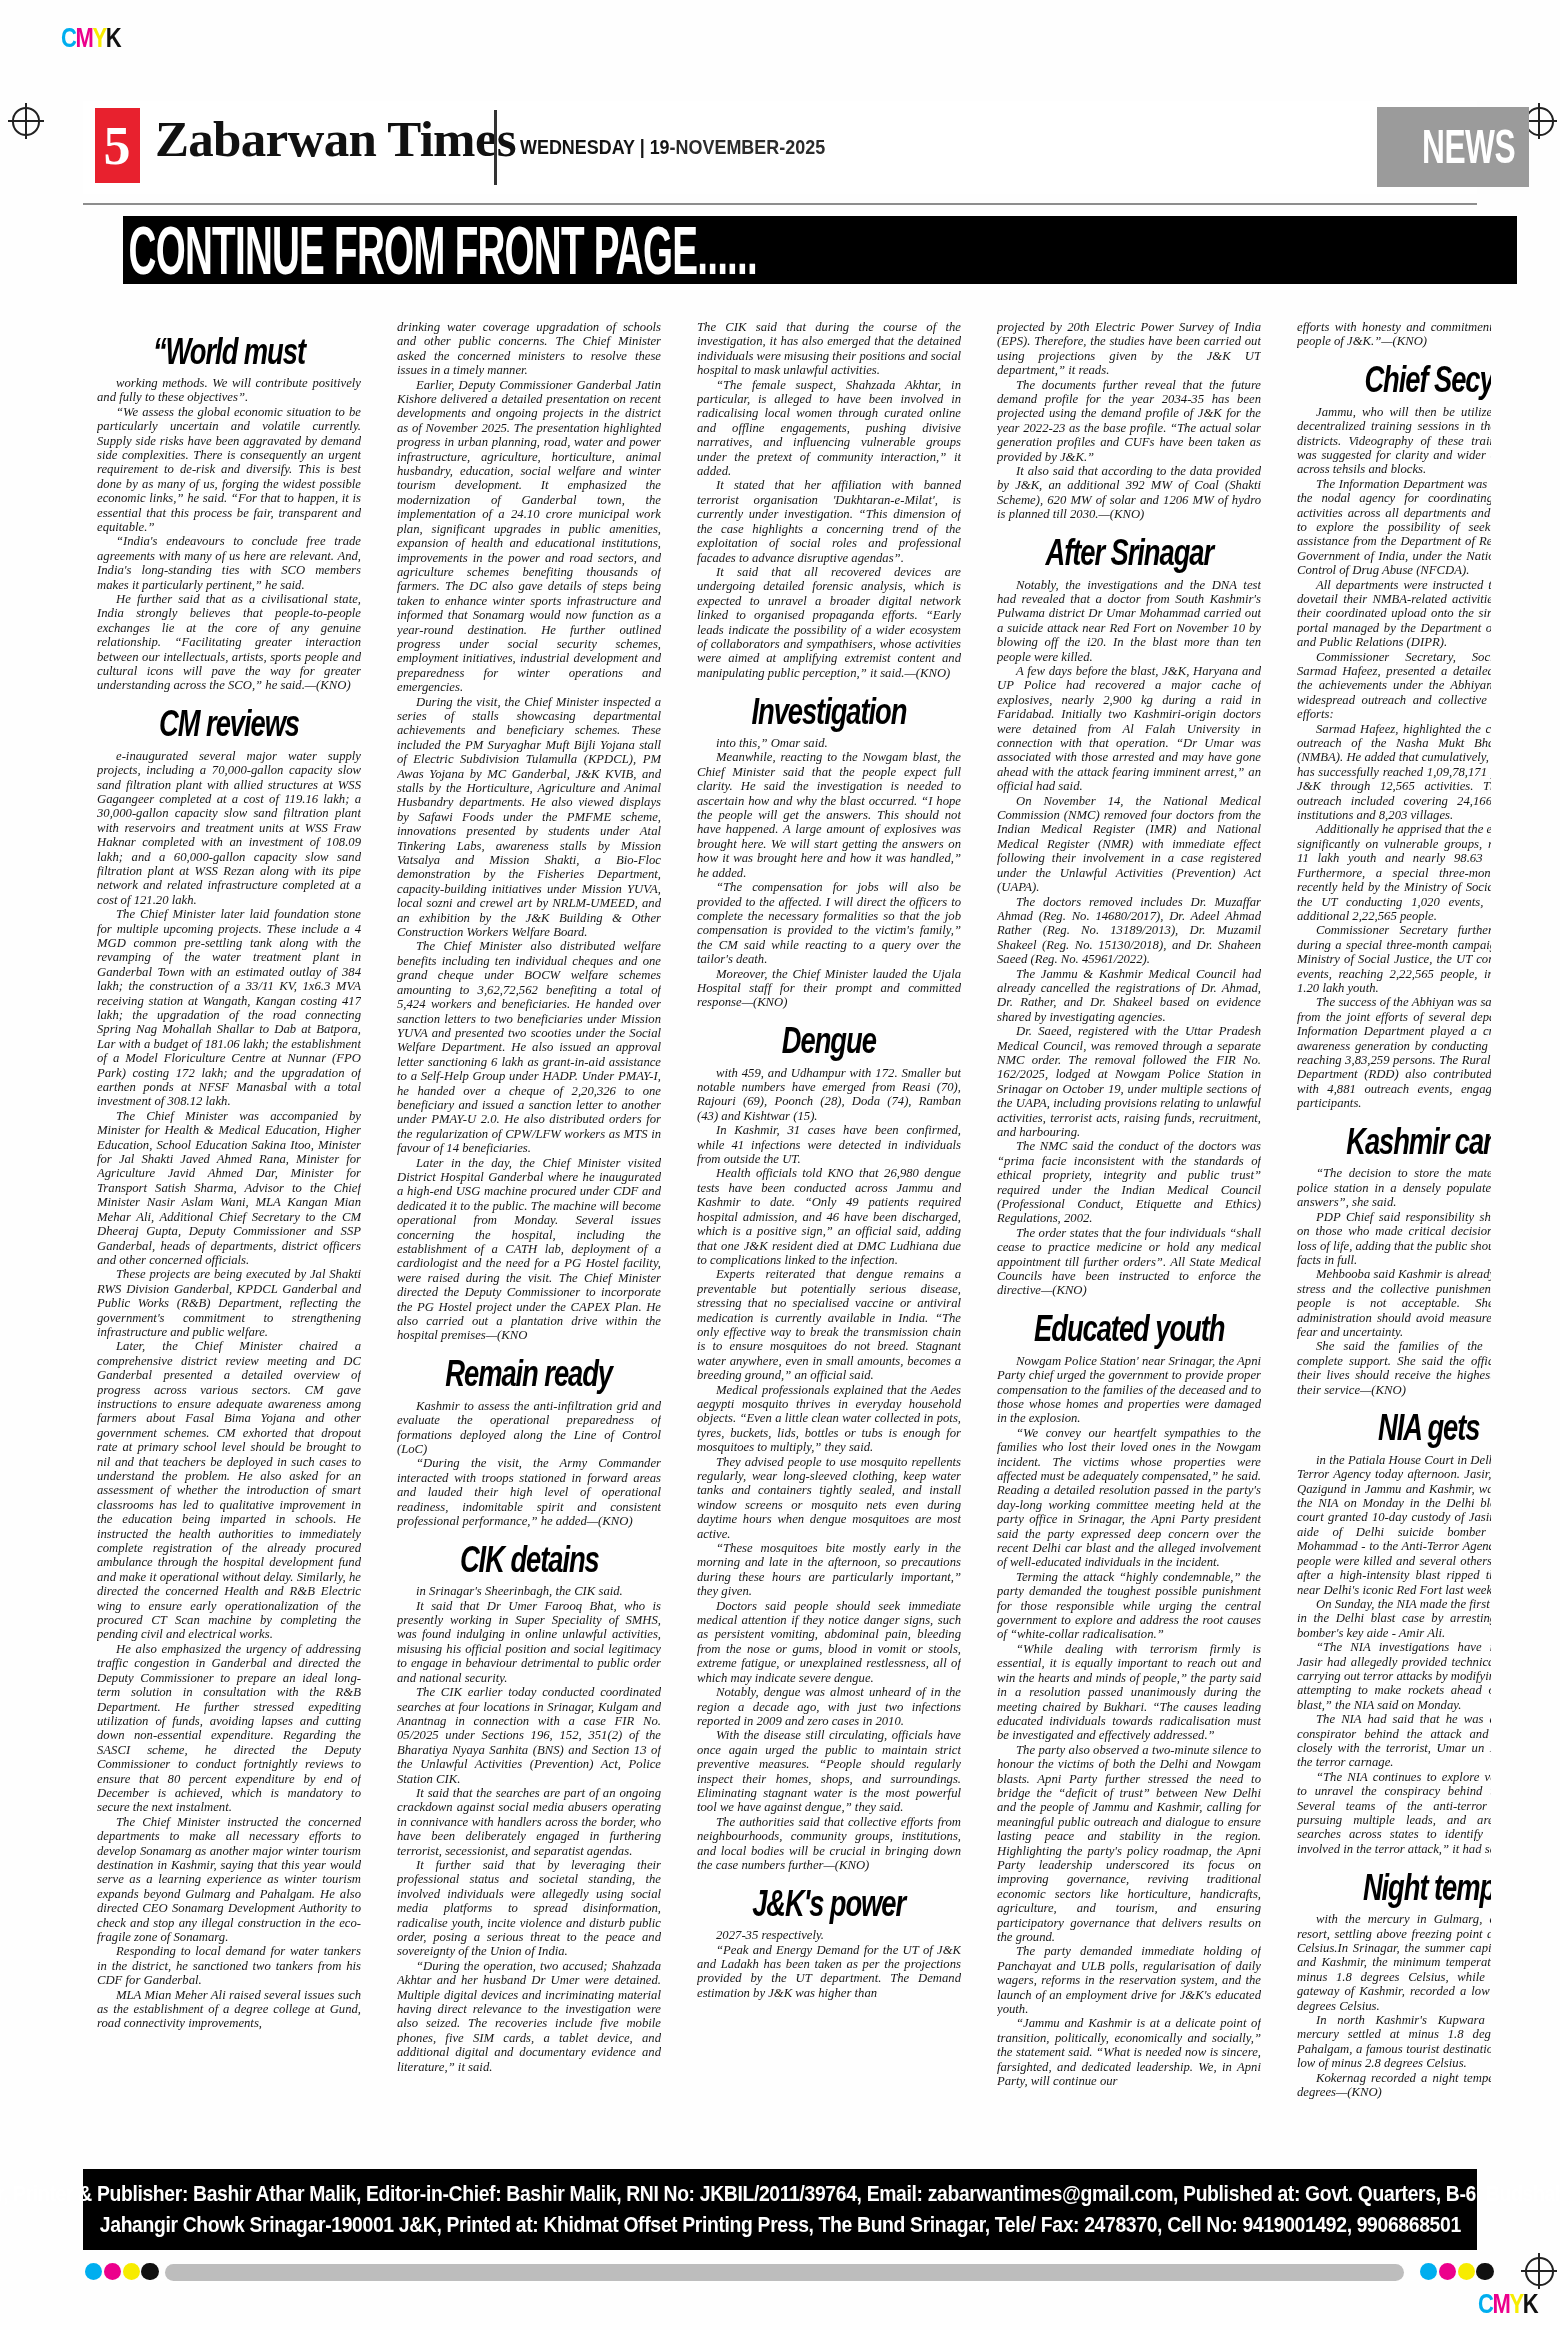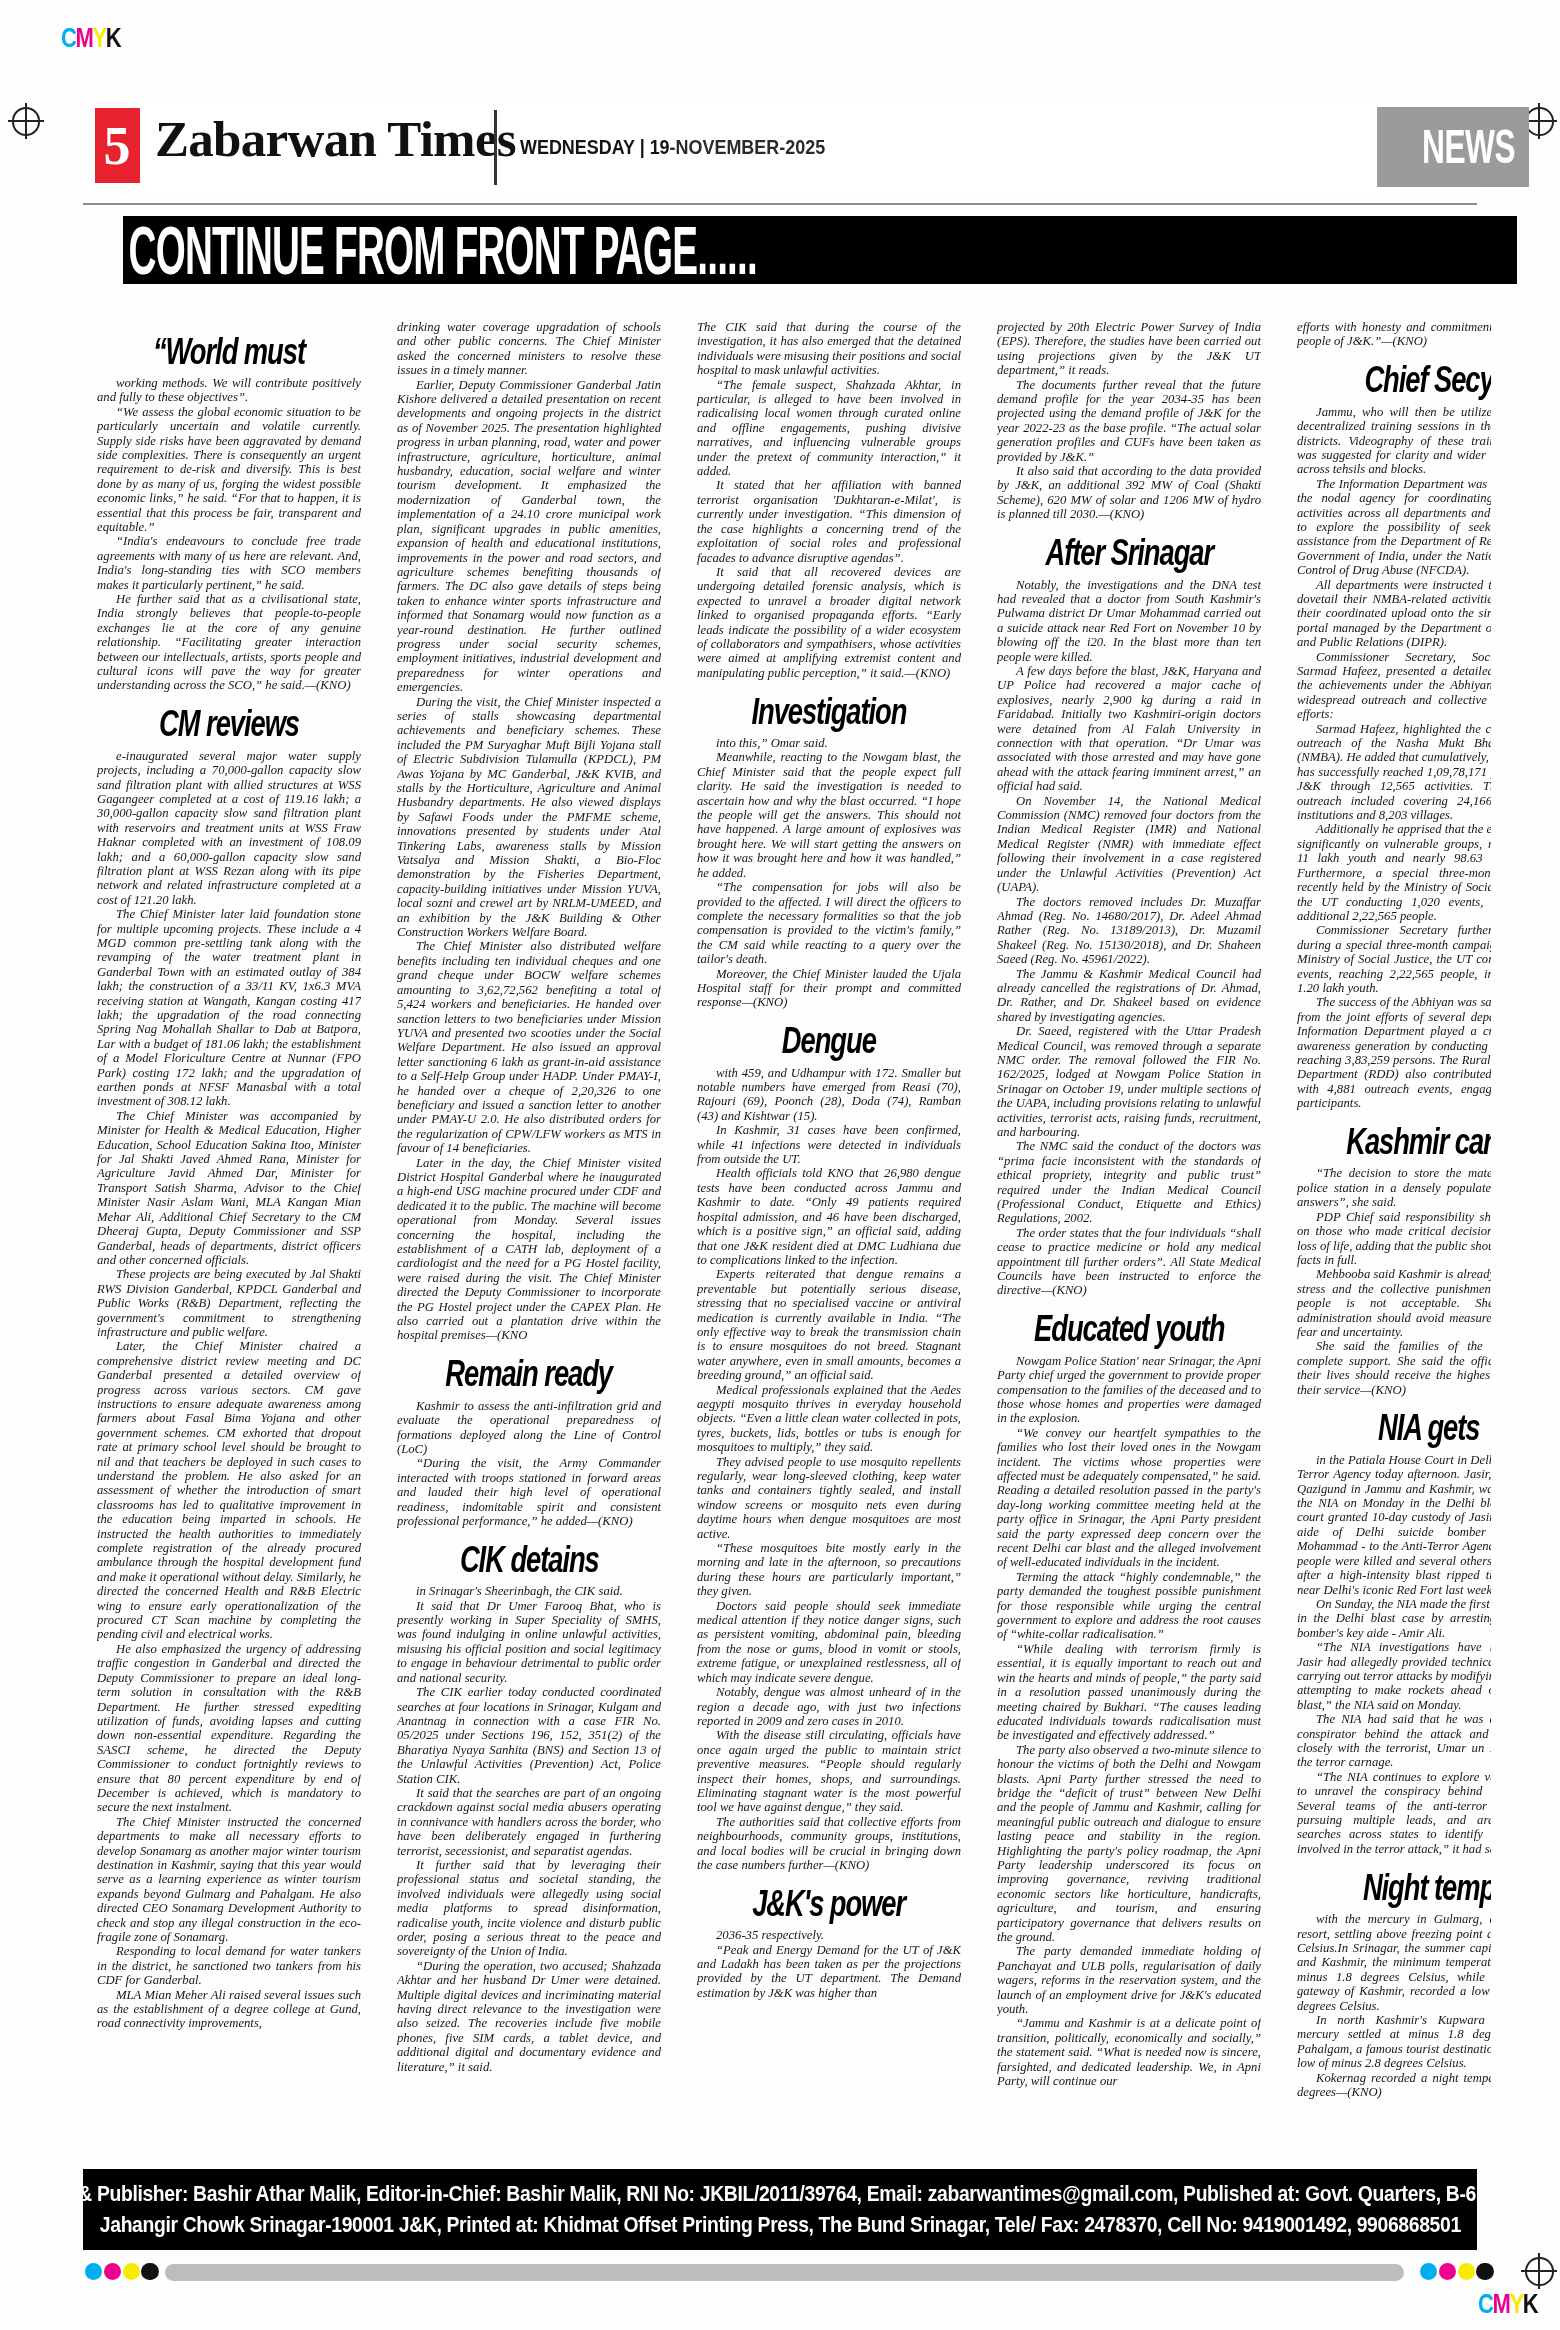--- a/index.html
+++ b/index.html
@@ -142,21 +142,21 @@
         <p>Health officials told KNO that 26,980 dengue tests have been conducted across Jammu and Kashmir to date. “Only 49 patients required hospital admission, and 46 have been discharged, which is a positive sign,” an official said, adding that one J&amp;K resident died at DMC Ludhiana due to complications linked to the infection.</p>
         <p>Experts reiterated that dengue remains a preventable but potentially serious disease, stressing that no specialised vaccine or antiviral medication is currently available in India. “The only effective way to break the transmission chain is to ensure mosquitoes do not breed. Stagnant water anywhere, even in small amounts, becomes a breeding ground,” an official said.</p>
         <p>Medical professionals explained that the Aedes aegypti mosquito thrives in everyday household objects. “Even a little clean water collected in pots, tyres, buckets, lids, bottles or tubs is enough for mosquitoes to multiply,” they said.</p>
         <p>They advised people to use mosquito repellents regularly, wear long-sleeved clothing, keep water tanks and containers tightly sealed, and install window screens or mosquito nets even during daytime hours when dengue mosquitoes are most active.</p>
         <p>“These mosquitoes bite mostly early in the morning and late in the afternoon, so precautions during these hours are particularly important,” they given.</p>
         <p>Doctors said people should seek immediate medical attention if they notice danger signs, such as persistent vomiting, abdominal pain, bleeding from the nose or gums, blood in vomit or stools, extreme fatigue, or unexplained restlessness, all of which may indicate severe dengue.</p>
         <p>Notably, dengue was almost unheard of in the region a decade ago, with just two infections reported in 2009 and zero cases in 2010.</p>
         <p>With the disease still circulating, officials have once again urged the public to maintain strict preventive measures. “People should regularly inspect their homes, shops, and surroundings. Eliminating stagnant water is the most powerful tool we have against dengue,” they said.</p>
         <p>The authorities said that collective efforts from neighbourhoods, community groups, institutions, and local bodies will be crucial in bringing down the case numbers further—(KNO)</p>
         <h2 class="headline"><span>J&amp;K's power</span></h2>
-        <p>2036-35 respectively.</p>
+        <p>2027-35 respectively.</p>
         <p>“Peak and Energy Demand for the UT of J&amp;K and Ladakh has been taken as per the projections provided by the UT department. The Demand estimation by J&amp;K was higher than</p>
       </div>
       <div class="col">
         <p class="cont">projected by 20th Electric Power Survey of India (EPS). Therefore, the studies have been carried out using projections given by the J&amp;K UT department,” it reads.</p>
         <p>The documents further reveal that the future demand profile for the year 2034-35 has been projected using the demand profile of J&amp;K for the year 2022-23 as the base profile. “The actual solar generation profiles and CUFs have been taken as provided by J&amp;K.”</p>
         <p>It also said that according to the data provided by J&amp;K, an additional 392 MW of Coal (Shakti Scheme), 620 MW of solar and 1206 MW of hydro is planned till 2030.—(KNO)</p>
         <h2 class="headline"><span>After Srinagar</span></h2>
         <p>Notably, the investigations and the DNA test had revealed that a doctor from South Kashmir's Pulwama district Dr Umar Mohammad carried out a suicide attack near Red Fort on November 10 by blowing off the i20. In the blast more than ten people were killed.</p>
         <p>A few days before the blast, J&amp;K, Haryana and UP Police had recovered a major cache of explosives, nearly 2,900 kg during a raid in Faridabad. Initially two Kashmiri-origin doctors were detained from Al Falah University in connection with that operation. “Dr Umar was associated with those arrested and may have gone ahead with the attack fearing imminent arrest,” an official had said.</p>
         <p>On November 14, the National Medical Commission (NMC) removed four doctors from the Indian Medical Register (IMR) and National Medical Register (NMR) with immediate effect following their involvement in a case registered under the Unlawful Activities (Prevention) Act (UAPA).</p>

